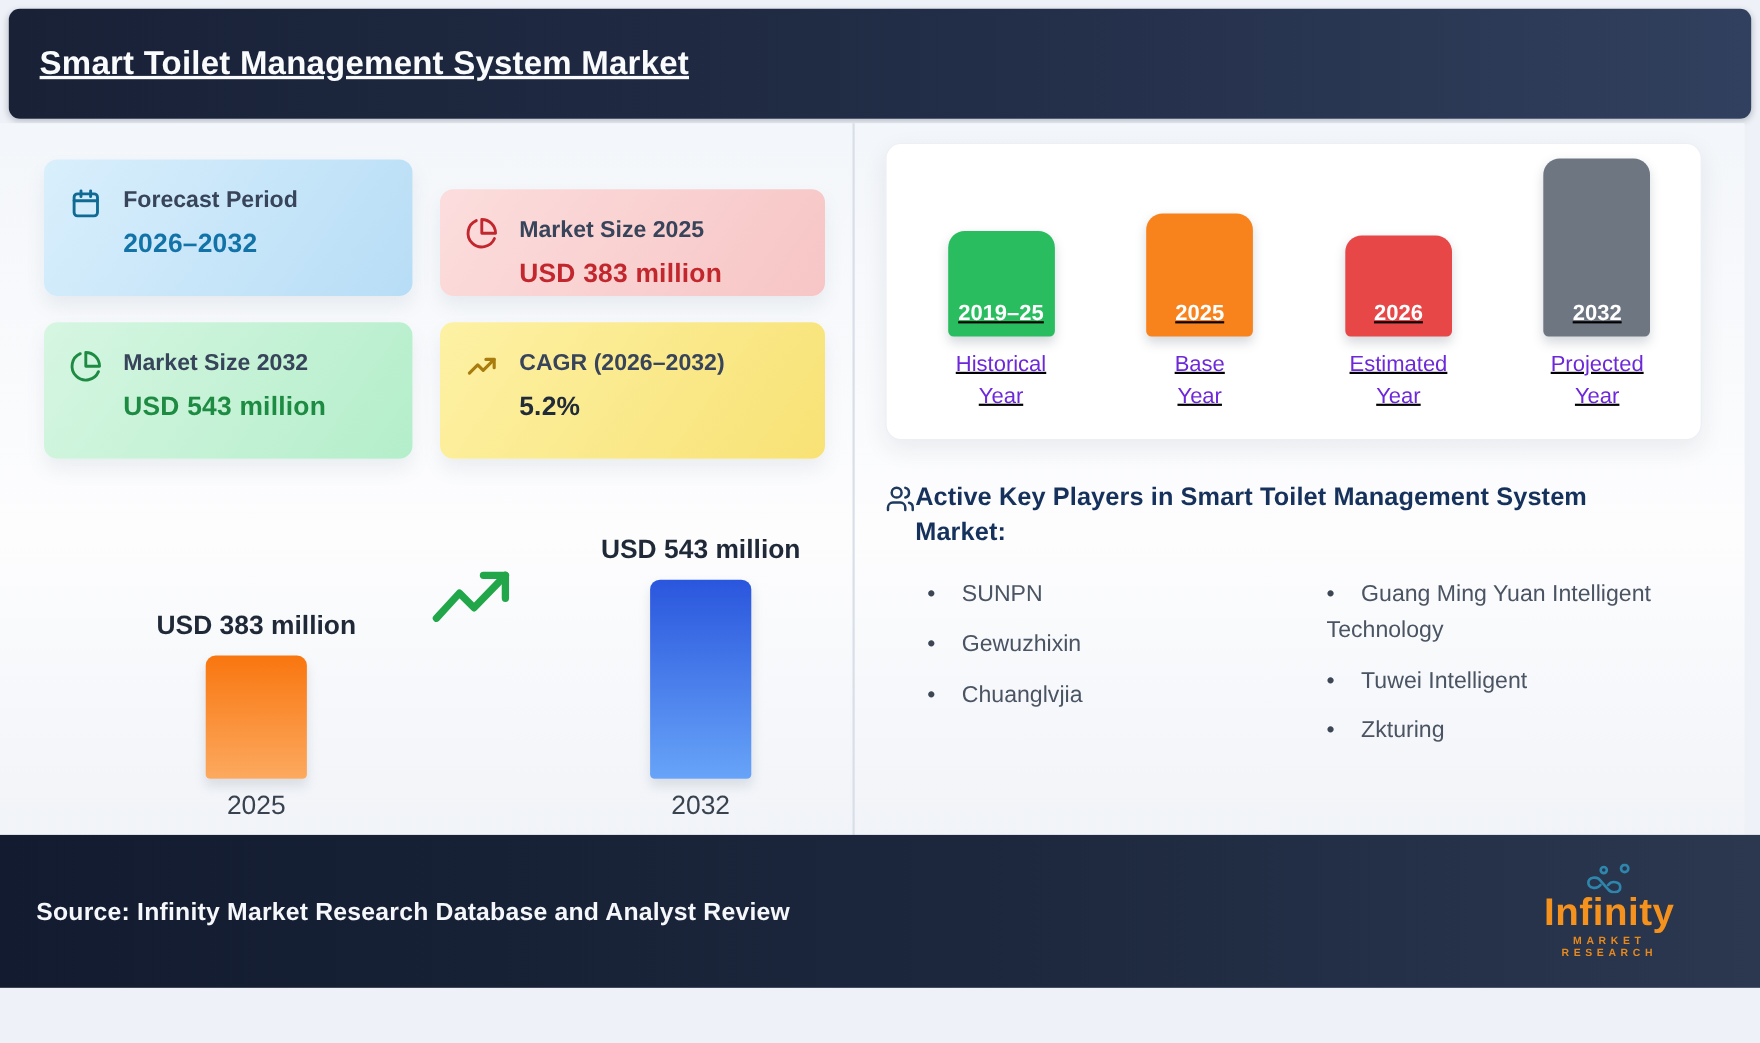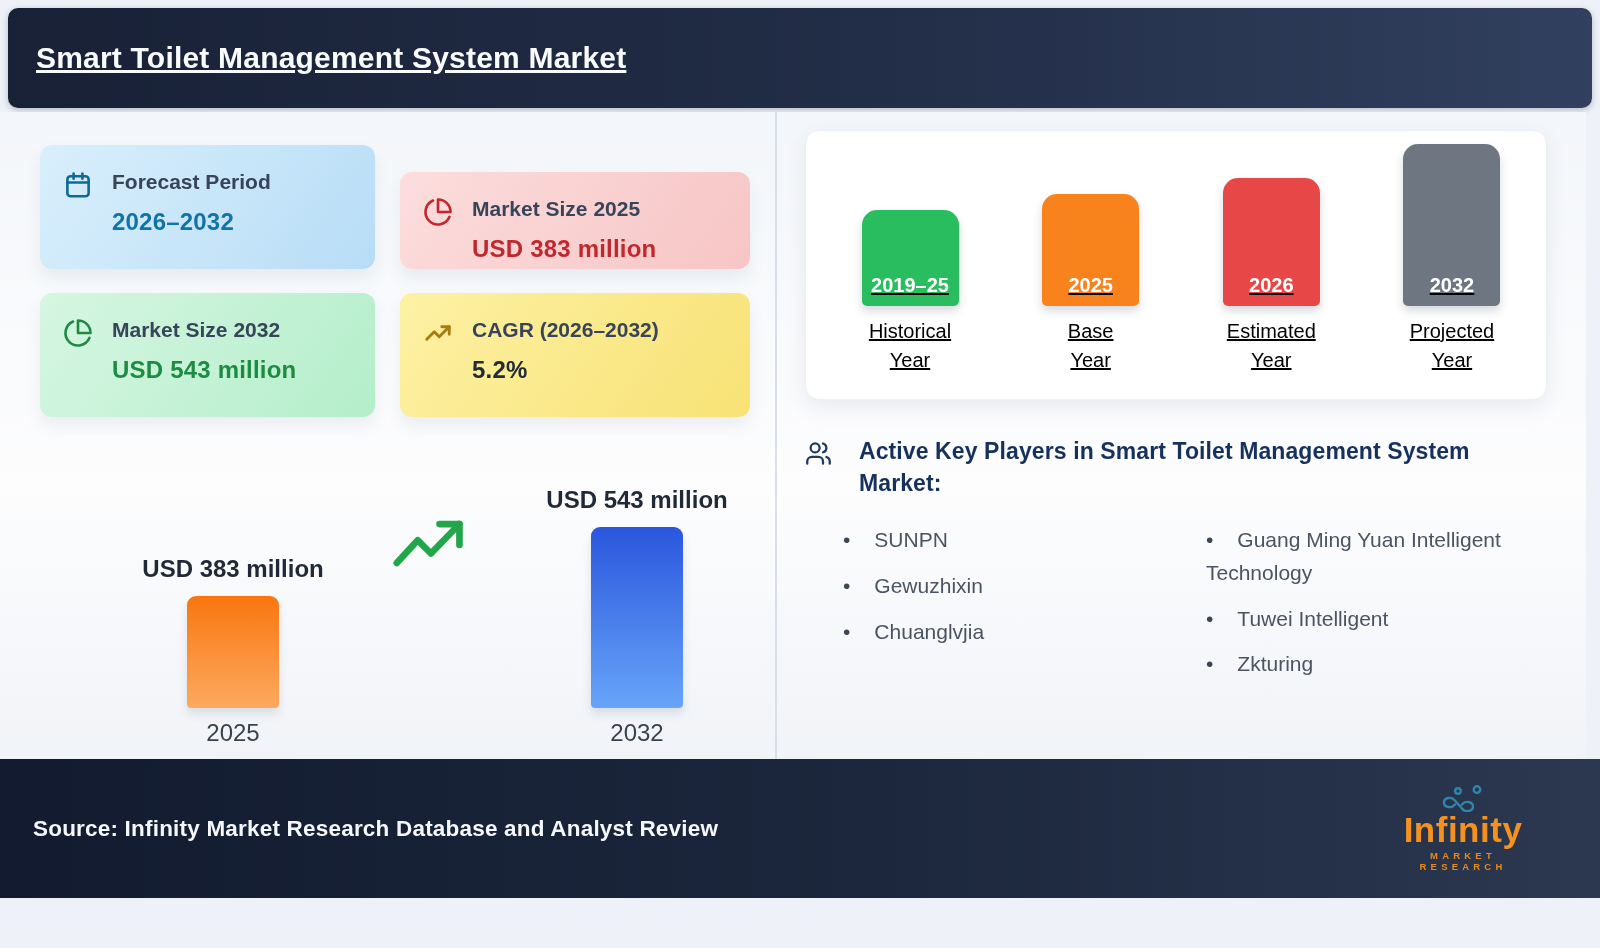--- a/index.html
+++ b/index.html
@@ -92,27 +92,27 @@
   }
   .tgroup { display:flex; flex-direction:column; align-items:center; width:120px;text-decoration:underline; }
   .tbar {
     width:97px; border-radius:15px 15px 5px 5px;
     display:flex; align-items:flex-end; justify-content:center;
     box-shadow:0 5px 10px rgba(71,85,105,.22);
   }
   .tbar span { color:#fff; font-size:20px; font-weight:700; margin-bottom:9px; white-space:nowrap; }
   .tbar.green  { height:96px;  background:#2abd5f; }
   .tbar.orange { height:112px; background:#f8821c; }
-  .tbar.red    { height:128px; background:#e84747; }
+  .tbar.red    { height:92px; background:#e84747; }
   .tbar.gray   { height:162px; background:#6e7681; }
-  .tcaption { margin-top:11px; font-size:20px; color:#000000; text-align:center; line-height:1.45; }
+  .tcaption { margin-top:11px; font-size:20px; color:#6d28d9; text-align:center; line-height:1.45; }
 
   
   .players { margin-top:36px; }
-  .players-head { display:flex; gap:27px; align-items:flex-start; }
+  .players-head { display:flex; gap:0; align-items:flex-start; }
   .players-head .picon { flex:none; margin-top:4px; }
   .players-head h2 {
     font-size:23px; font-weight:700; color:#16325c;
     line-height:1.38; max-width:650px; letter-spacing:.1px;
   }
   .players-cols { display:flex; margin-top:25px; padding-left:38px; }
   .players-cols ul { list-style:none; }
   .pcol1 { width:330px; }
   .pcol2 { width:350px; margin-left:33px; }
   .players-cols li {

